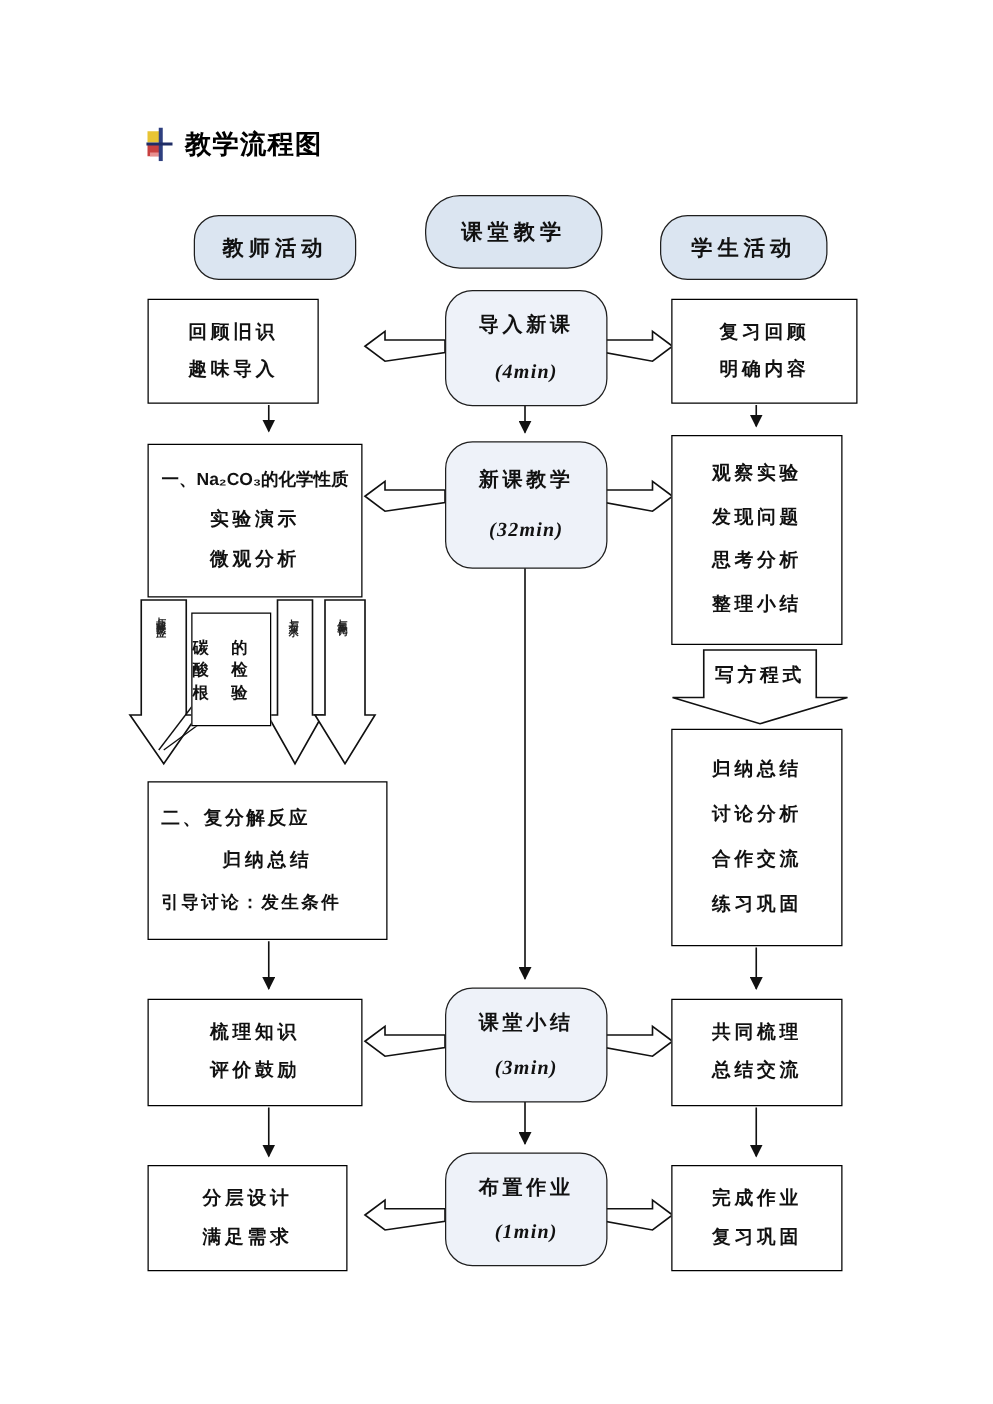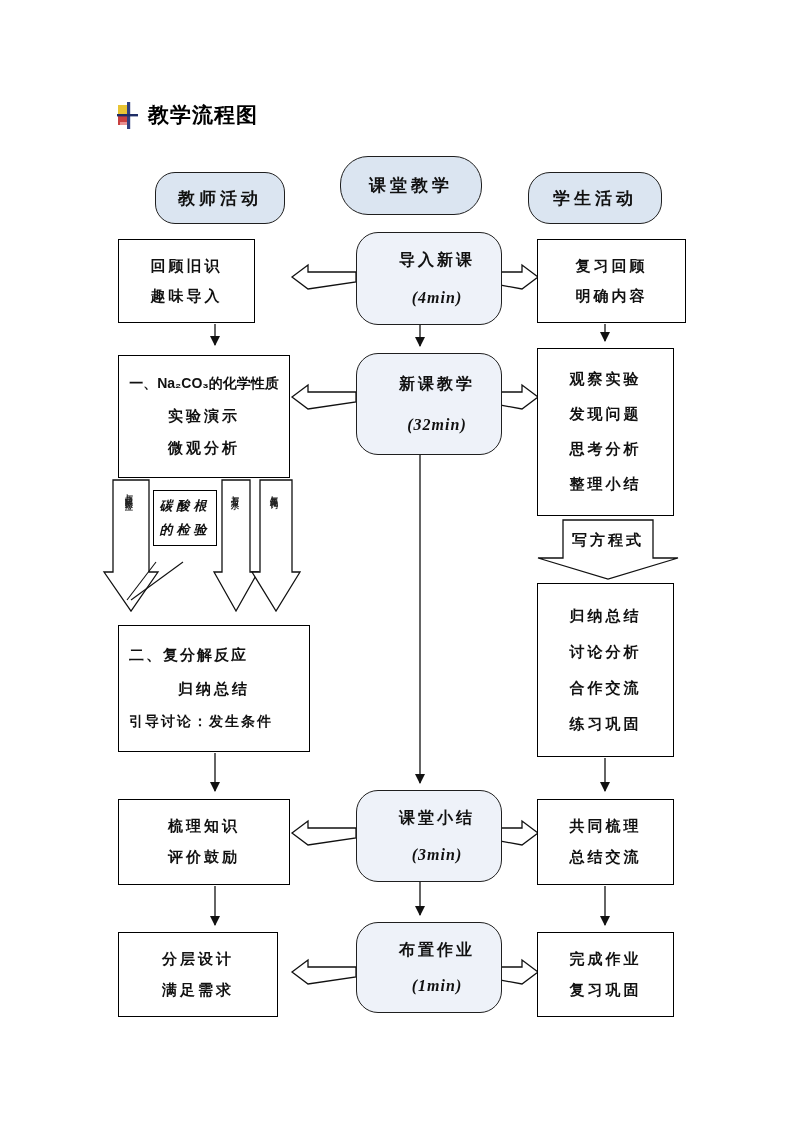--- a/index.html
+++ b/index.html
@@ -5,34 +5,34 @@
   html,body{margin:0;padding:0;background:#fff;}
   .page{position:relative;width:794px;height:1123px;background:#fff;overflow:hidden;
         font-family:"Liberation Sans",sans-serif;color:#111;}
   .doc-title-row{position:absolute;left:117px;top:101px;display:flex;align-items:center;gap:9px;}
   .doc-title{font-size:21px;font-weight:bold;letter-spacing:1px;color:#000;}
   .layer{position:absolute;left:0;top:0;pointer-events:none;}
   .pill{position:absolute;background:var(--node_fill);border:1.4px solid #1f1f1f;
         display:flex;align-items:center;justify-content:center;
         font-size:17px;font-weight:bold;letter-spacing:4px;}
   .rnode{position:absolute;background:var(--center_fill);border:1.5px solid #1f1f1f;border-radius:22px;
-        display:flex;flex-direction:column;justify-content:space-evenly;align-items:center;text-align:center;padding-left:16px;}
+        display:flex;flex-direction:column;justify-content:space-evenly;align-items:center;text-align:center;}
   .rnode .nlabel{font-size:16px;font-weight:bold;letter-spacing:3px;}
   .rnode .ntime{font-family:"Liberation Serif",serif;font-style:italic;font-weight:bold;font-size:16px;letter-spacing:1px;}
   .box{position:absolute;background:#fff;border:1.6px solid #000;
        display:flex;flex-direction:column;justify-content:space-evenly;align-items:center;
        text-align:center;font-size:15px;font-weight:bold;letter-spacing:3px;padding:4px 2px;box-sizing:border-box;}
   .box .line{line-height:1.1;}
   .box .tight{letter-spacing:0;font-size:14px;}
   .box .al{align-self:flex-start;padding-left:8px;letter-spacing:2px;}
   .vtext{position:absolute;writing-mode:vertical-rl;text-orientation:upright;
          font-size:8px;font-weight:bold;color:#222;letter-spacing:2px;line-height:1;}
-  .callout-box{position:absolute;left:153px;top:490px;width:64px;height:56px;background:#fff;
-         border:1.2px solid #000;display:flex;flex-direction:column;justify-content:space-evenly;
-         align-items:center;font-size:13px;font-weight:bold;letter-spacing:4px;box-sizing:border-box;font-style:italic;}
+  .callout-box{position:absolute;left:153px;top:490px;width:64px;height:91px;background:#fff;
+         border:1.2px solid #000;display:flex;flex-direction:row;justify-content:space-evenly;
+         align-items:center;font-size:13px;font-weight:bold;letter-spacing:4px;box-sizing:border-box;}
   .write-eq{position:absolute;left:562px;top:531px;width:92px;text-align:center;
          font-size:15px;font-weight:bold;letter-spacing:3px;}
 </style>
 </head>
 <body>
 
 <div class="page">
 
   <div class="doc-title-row">
     <svg width="22" height="27" viewBox="0 0 22 27">

